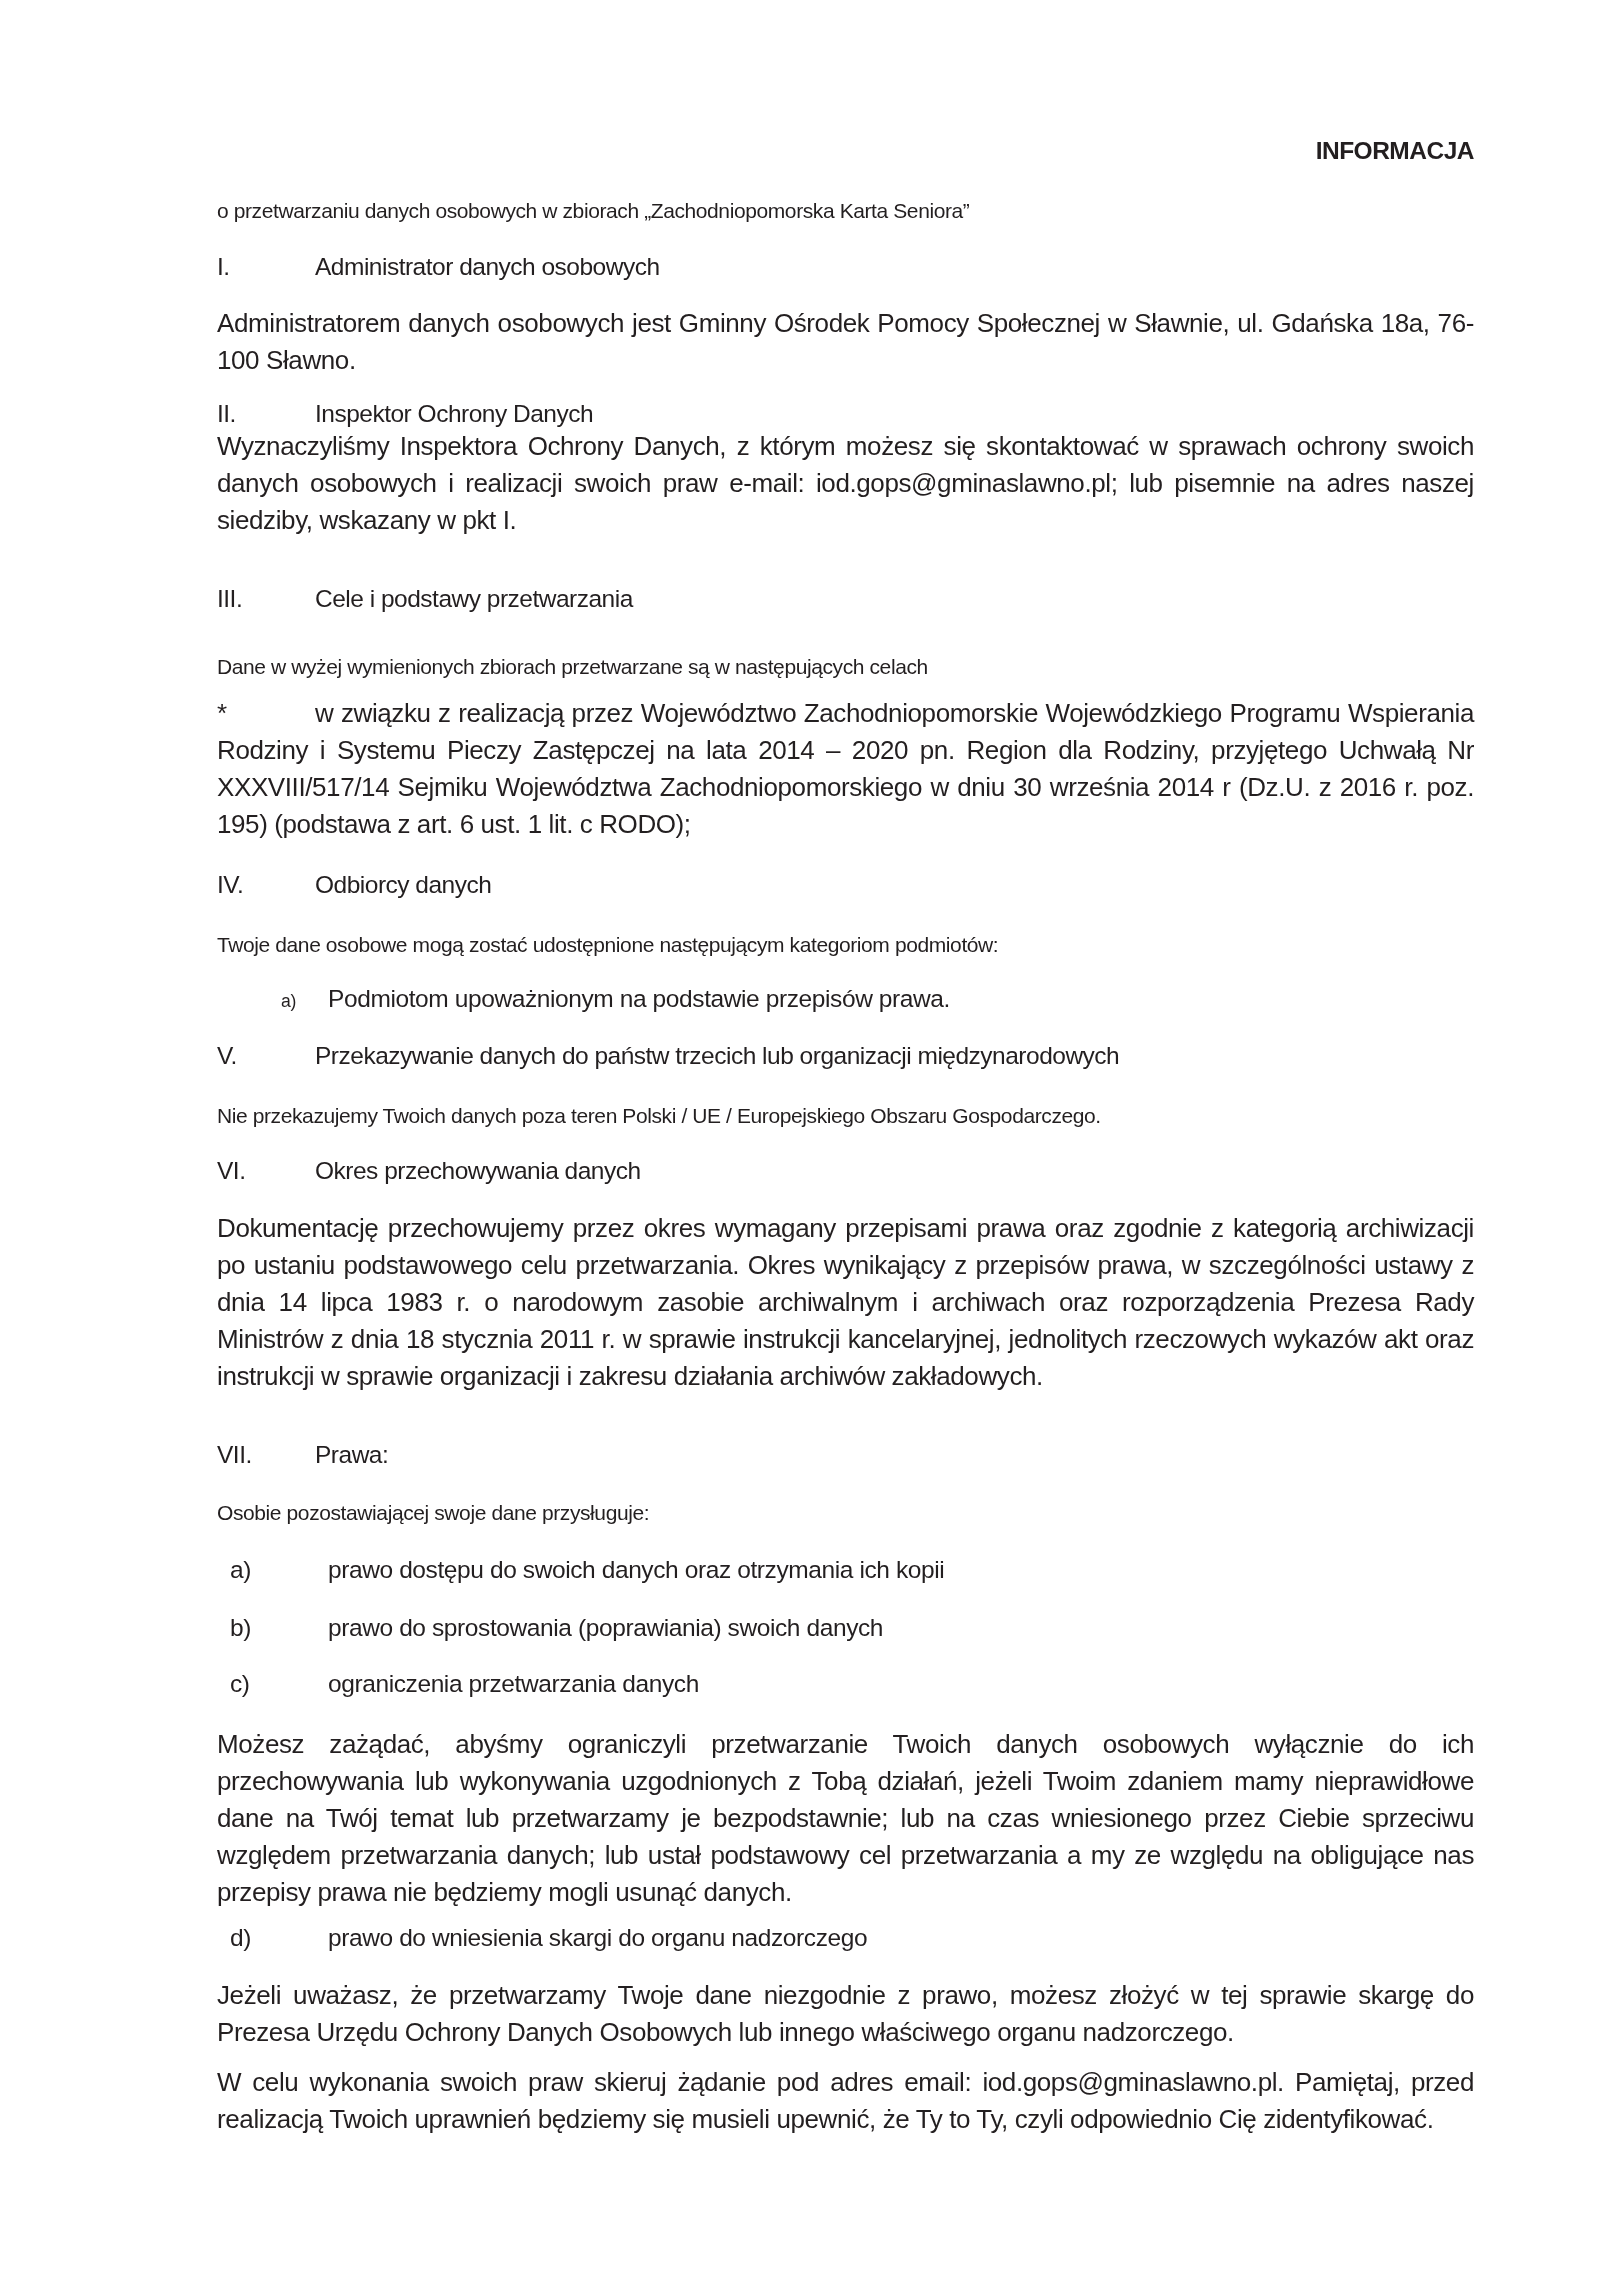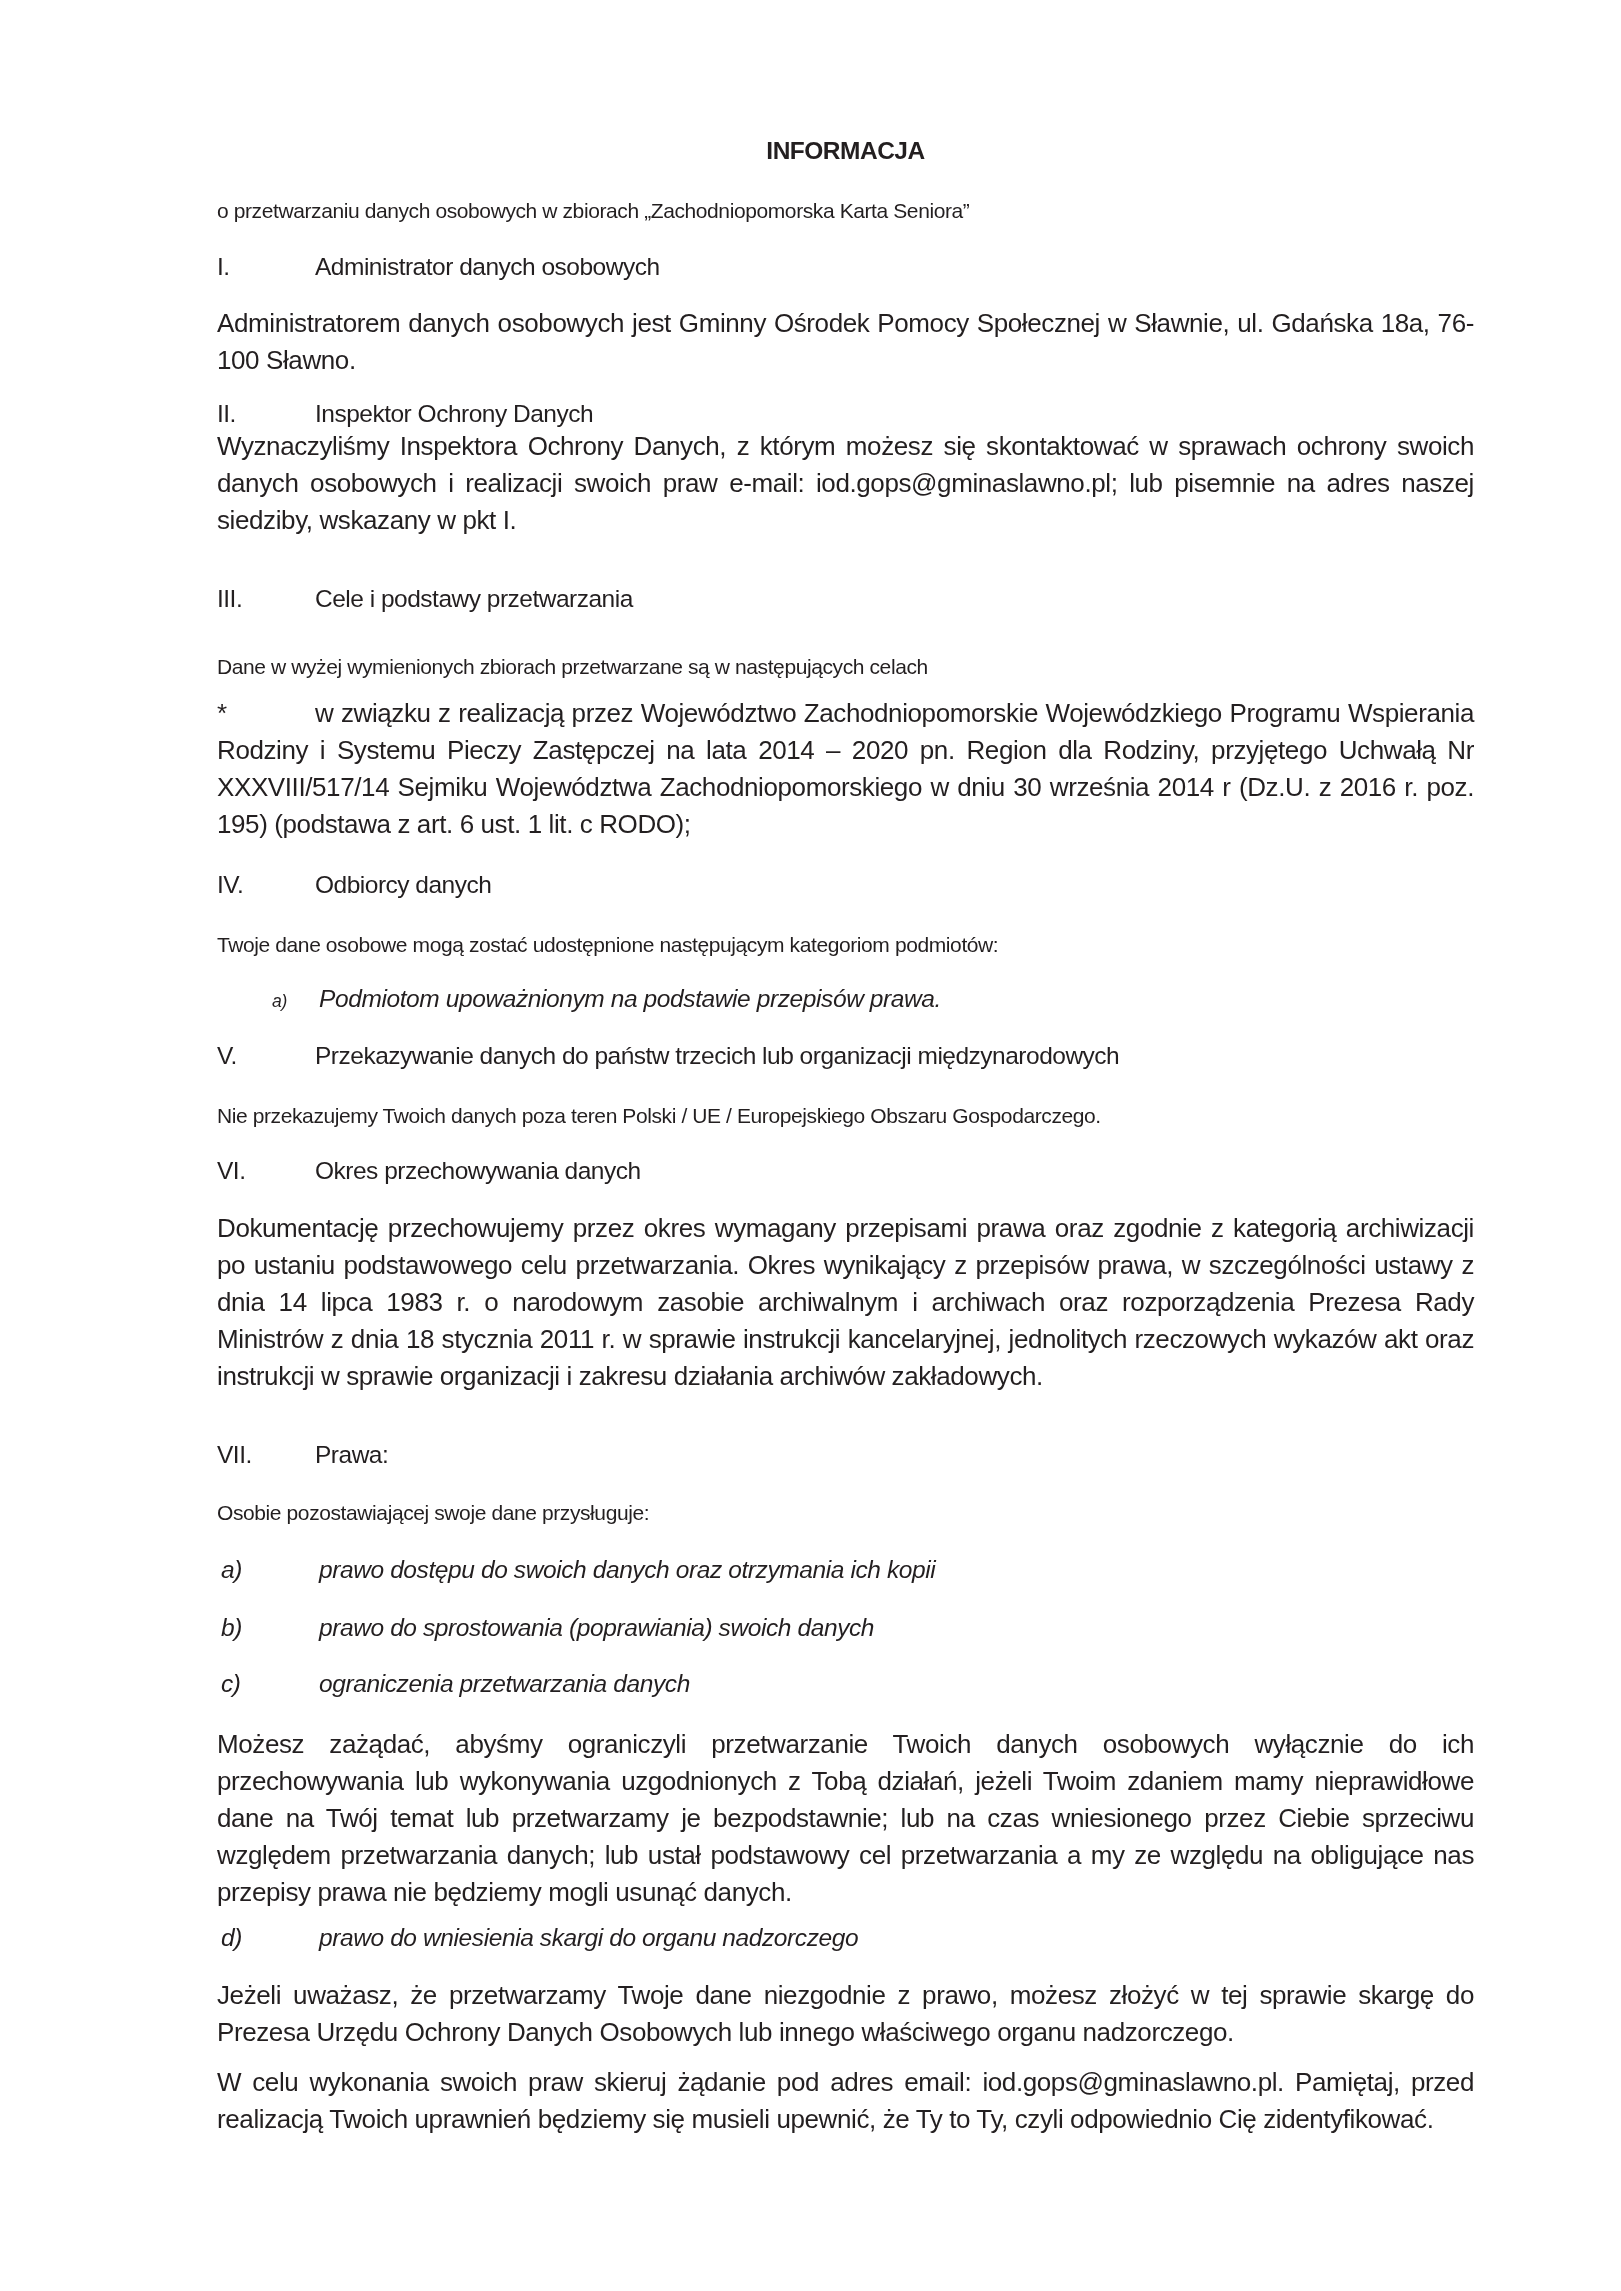--- a/index.html
+++ b/index.html
@@ -4,28 +4,28 @@
 <style>
   html, body { margin: 0; padding: 0; background: #ffffff; }
   body {
     width: 1621px; height: 2292px; position: relative; overflow: hidden;
     font-family: "Liberation Sans", "DejaVu Sans", sans-serif;
     color: #231f20;
   }
   .page { position: absolute; left: 217px; top: 0; width: 1257px; }
   .title {
     position: absolute; left: 0; width: 100%; top: 137px;
-    text-align: center; font-size: 24.5px; font-weight: bold; letter-spacing: -0.5px;
+    text-align: right; font-size: 24.5px; font-weight: bold; letter-spacing: -0.5px;
   }
   .line { position: absolute; left: 0; font-size: 21px; line-height: 37px; white-space: nowrap; letter-spacing: -0.4px; }
   .para { position: absolute; left: 0; width: 1257px; font-size: 26px; line-height: 37px; text-align: justify; letter-spacing: -0.4px; }
   .para.last-left { text-align-last: left; }
   .heading { position: absolute; left: 0; font-size: 24.5px; font-weight: normal; white-space: nowrap; letter-spacing: -0.5px; }
   .heading .num { display: inline-block; width: 98px; }
-  .item { position: absolute; left: 4px; font-size: 24.5px; white-space: nowrap; letter-spacing: -0.4px; font-style: italic; }
+  .item { position: absolute; left: 13px; font-size: 24.5px; white-space: nowrap; letter-spacing: -0.4px; }
   .item .lbl { display: inline-block; width: 98px; }
   .item.small .lbl { width: 47px; font-size: 17.6px; padding-left: 51px; box-sizing: content-box; }
   .star-para { text-indent: 0; }
   .star-para .star { display: inline-block; width: 98px; }
 </style>
 </head>
 <body>
 
 <div class="page">
 

